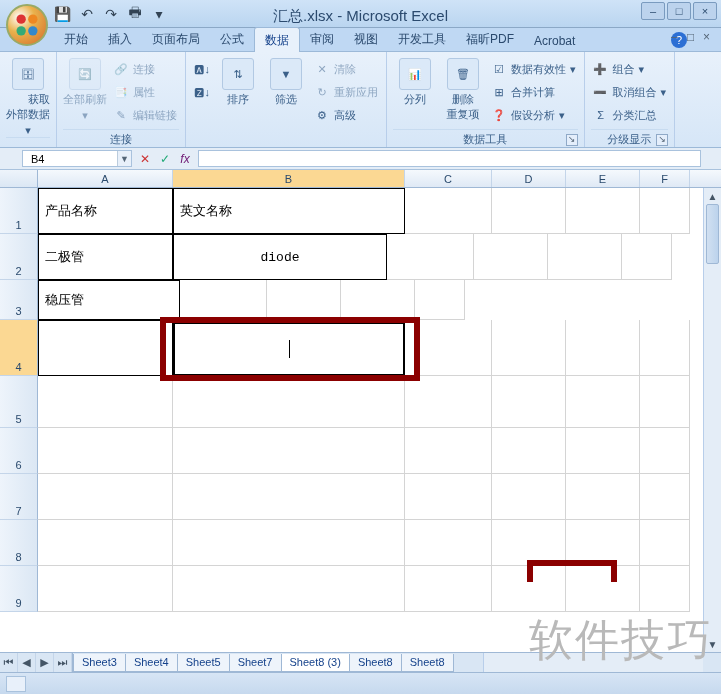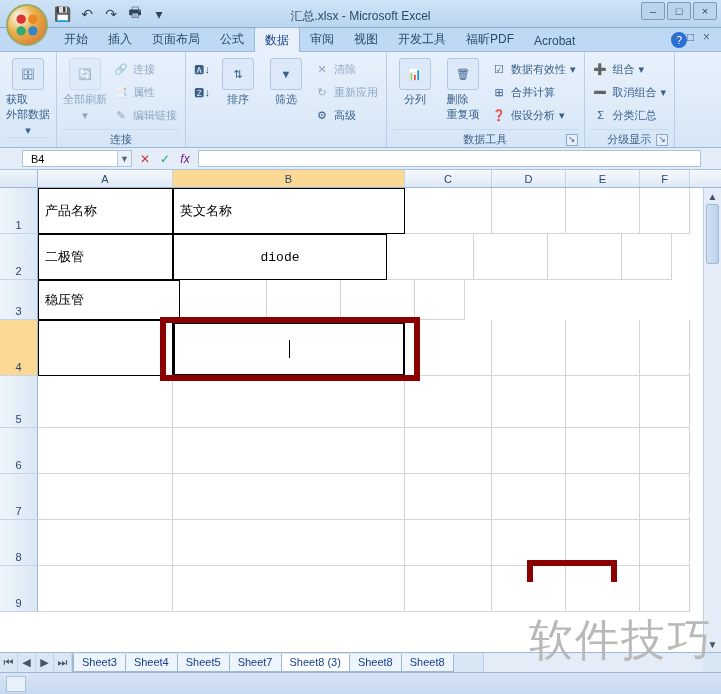--- a/index.html
+++ b/index.html
@@ -4,21 +4,21 @@
 <style>
 * { margin: 0; padding: 0; box-sizing: border-box; font-family: "Microsoft YaHei", Tahoma, sans-serif; }
 body { background: #fff; width: 721px; height: 694px; overflow: hidden; position: relative; }
 
 
 .titlebar { height: 28px; background: linear-gradient(#cfe3f7, #bad5f0); display: flex; align-items: center; position: relative; border-bottom: 1px solid #8ba8c6; }
 .office-btn { width: 42px; height: 42px; border-radius: 50%; background: radial-gradient(circle at 30% 30%, #fff, #e9b24d 40%, #d46a2a); border: 2px solid #9a6; position: absolute; left: 6px; top: 4px; z-index: 10; display:flex; align-items:center; justify-content:center; }
 .office-btn svg { width:28px; height:28px; }
 .qat { margin-left: 54px; display: flex; gap: 6px; align-items:center; }
 .qat-item { width: 18px; height: 18px; display:flex; align-items:center; justify-content:center; color:#345; font-size:14px; }
-.title-text { position:absolute; left:50%; transform:translateX(-50%); font-size:12px; color:#2b4a6e;margin-top:6px; }
+.title-text { position:absolute; left:50%; transform:translateX(-50%); font-size:15px; color:#2b4a6e;margin-top:6px; }
 .win-controls { position:absolute; right:4px; top:2px; display:flex; gap:2px; }
 .win-btn { width:24px; height:18px; background:#bcd3ed; border:1px solid #7a9bbf; display:flex; align-items:center; justify-content:center; font-size:11px; color:#2a4a6d; border-radius:2px; }
 
 
 .ribbon-tabs { height:24px; background: linear-gradient(#bfd8f3,#bfd8f3); display:flex; align-items:flex-end; padding-left:54px; border-bottom:1px solid #9cb9d8; }
 .tab { padding: 4px 10px 3px; font-size:12px; color:#2b4a6e; cursor:pointer; }
 .tab.active { background:#e8f1fb; border:1px solid #9cb9d8; border-bottom:none; border-radius:3px 3px 0 0; color:#15428b; position:relative; top:1px; }
 .help-q { position:absolute; right:34px; top:32px; width:16px; height:16px; border-radius:50%; background:#2c6fd4; color:#fff; font-size:11px; display:flex; align-items:center; justify-content:center; }
 .tab-controls { position:absolute; right:4px; top:30px; display:flex; gap:2px; }
 .tab-ctrl { width:14px; height:14px; font-size:12px; color:#567; }
@@ -127,21 +127,21 @@
   <span class="tab-ctrl">–</span>
   <span class="tab-ctrl">□</span>
   <span class="tab-ctrl">×</span>
 </div>
 
 <div class="ribbon">
   <div class="group">
     <div class="group-body">
       <div class="big-btn">
         <div class="big-ico">🗄</div>
-        <span style="white-space:pre-line;text-align:left">获取
+        <span style="white-space:pre-line;text-align:right">获取
 外部数据</span>▾
       </div>
     </div>
     <div class="group-label"></div>
   </div>
   <div class="group">
     <div class="group-body">
       <div class="big-btn disabled">
         <div class="big-ico">🔄</div>
         <span>全部刷新</span>▾
@@ -198,21 +198,21 @@
     </div>
   </div>
   <div class="group">
     <div class="group-body">
       <div class="big-btn">
         <div class="big-ico">📊</div>
         <span>分列</span>
       </div>
       <div class="big-btn">
         <div class="big-ico">🗑</div>
-        <span style="white-space:pre-line;">删除
+        <span style="white-space:pre-line;text-align:center">删除
 重复项</span>
       </div>
       <div class="small-btns">
         <div class="small-btn"><span class="small-ico">☑</span><span>数据有效性</span>▾</div>
         <div class="small-btn">
             <span class="small-ico">⊞</span>
             <span>合并计算</span>
           </div>
         <div class="small-btn"><span class="small-ico">❓</span><span>假设分析</span>▾</div>
       </div>

